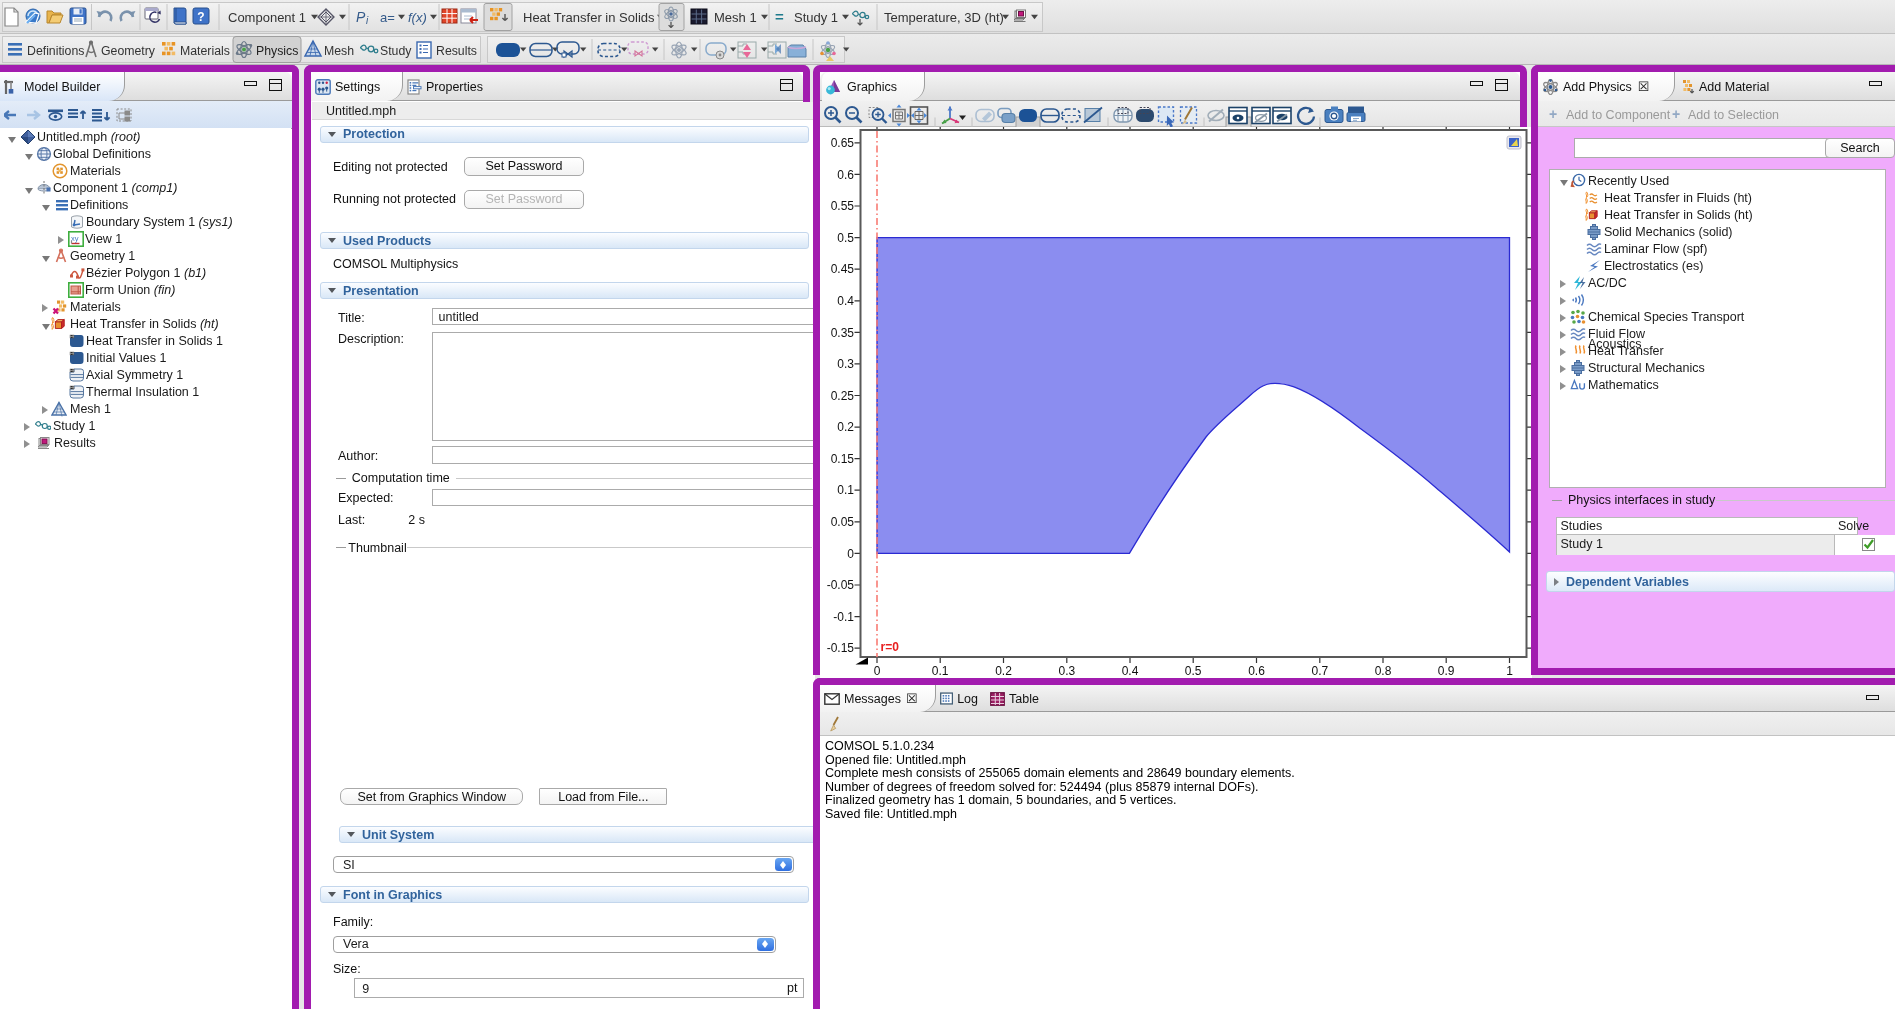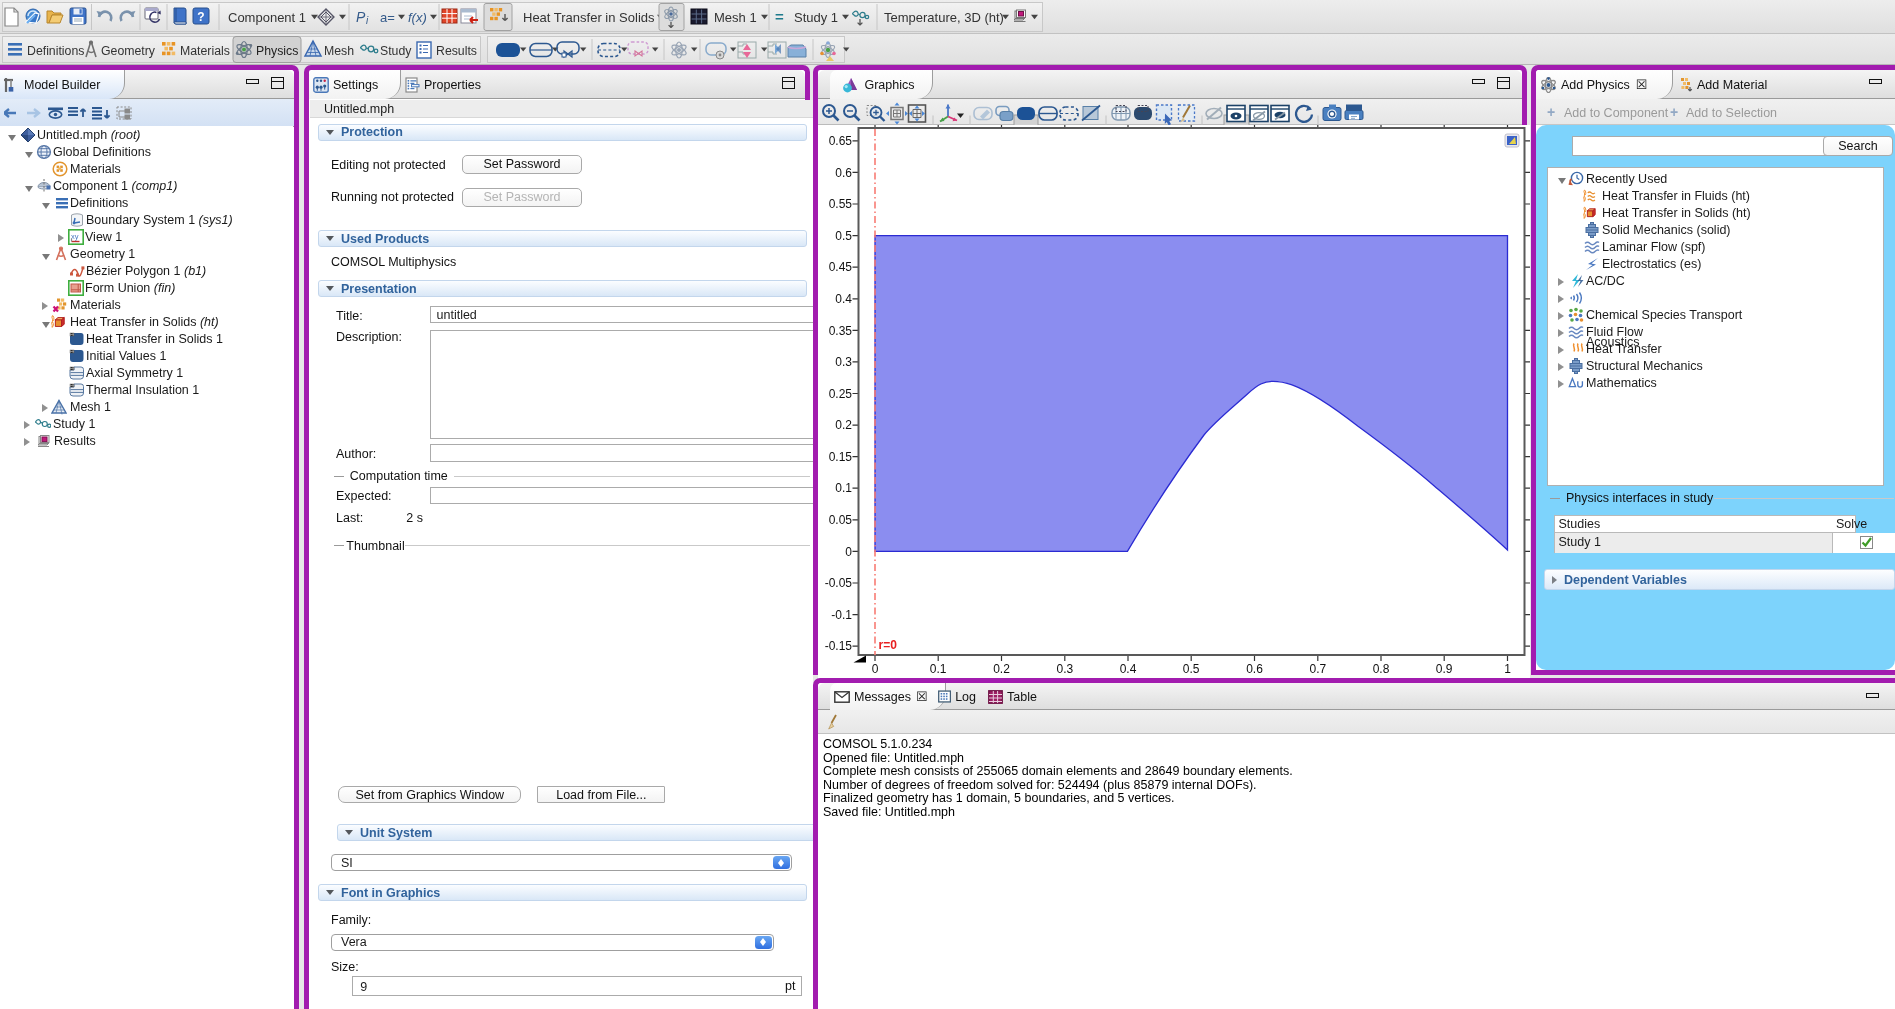--- a/index.html
+++ b/index.html
@@ -6,21 +6,21 @@
 html,body{width:1895px;height:1009px;overflow:hidden;}
 body{font-family:"Liberation Sans",sans-serif;font-size:12.5px;color:#1a1a1a;background:#e7e7e7;position:relative;}
 #app{position:absolute;left:0;top:0;width:1895px;height:1009px;}
 .abs{position:absolute;}
 
 #tb1{position:absolute;left:0;top:0;width:1895px;height:34px;background:linear-gradient(#ededed,#dfdfdf);border-bottom:1px solid #c2c2c2;}
 #tb1box{position:absolute;left:2px;top:2px;width:1041px;height:30px;border:1px solid #c8c8c8;background:linear-gradient(#f2f2f2,#e2e2e2);}
 #tb2{position:absolute;left:0;top:34px;width:1895px;height:31px;background:linear-gradient(#ebebeb,#e0e0e0);border-bottom:1px solid #b6b6b6;}
 .g2box{position:absolute;top:2px;height:27px;border:1px solid #c8c8c8;background:linear-gradient(#f0f0f0,#e4e4e4);}
 
-.panel{position:absolute;background:#fff;border:5px solid #a21caf;border-top-left-radius:7px;border-top-right-radius:7px;padding-left:32px;}
+.panel{position:absolute;background:#fff;border:7px solid #a21caf;border-top-left-radius:7px;border-top-right-radius:7px;padding-left:32px;}
 .phead{position:absolute;left:0;top:0;right:0;height:29px;background:linear-gradient(#f4f4f4,#dedede);border-bottom:1px solid #9a9a9a;border-top-left-radius:7px;border-top-right-radius:7px;}
 .tab{position:absolute;top:0;height:29px;display:flex;align-items:center;gap:4px;padding:0 8px 0 4px;font-size:12.5px;color:#111;}
 .tab.active{background:linear-gradient(#ffffff,#f2f2f2);border-right:1px solid #9d9d9d;border-top-left-radius:7px;border-bottom-right-radius:16px;}
 .minmax{position:absolute;top:7px;display:flex;gap:12px;align-items:flex-start;}
 .mm-min{width:13px;height:5px;border:1.6px solid #111;margin-top:2px;}
 .mm-max{width:13px;height:12px;border:1.6px solid #111;}
 .mm-max:before{content:"";display:block;height:3px;border-bottom:1.6px solid #111;}
 
 .secband{position:absolute;height:17px;background:linear-gradient(#fbfdff,#d9e7f7);border:1px solid #c3d6ec;border-radius:3px;display:flex;align-items:center;padding-left:7px;gap:7px;}
 .secband b{color:#31639c;font-size:12.5px;}
@@ -619,21 +619,21 @@
         </div>
       <span class="lbl" style="left:21px;top:841.6px;">Size:</span>
       <div class="inp" style="left:18.3px;top:858.3px;width:450px;height:19.4px;">
           <span style="position:absolute;left:7px;top:2.5px;">9</span>
         </div>
       <span class="lbl" style="left:475px;top:861px;">pt</span>
     </div>
   </div>
   <div id="graphics" class="panel" style="left:813px;top:65px;width:714px;height:610px;">
     <div class="phead">
-      <div class="tab active" style="left:12px;width:103px;justify-content:center;">
+      <div class="tab active" style="left:2px;width:103px;">
         <svg width="17" height="16" viewBox="0 0 17 16">
             <polygon points="8,1 14,13 2,13" fill="#9c56b8"></polygon>
             <polygon points="8,1 14,13 8,13" fill="#7a3a98"></polygon>
             <circle cx="4.5" cy="11" r="4.4" fill="#38b8d8"></circle>
             <circle cx="3.2" cy="9.6" r="1.6" fill="#a8e8f4"></circle>
           </svg>
         <span>Graphics</span>
       </div>
       <div class="minmax" style="right:12px;">
           <div class="mm-min"></div>
@@ -870,21 +870,21 @@
       <div class="minmax" style="right:13px;">
           <div class="mm-min"></div>
         </div>
     </div>
     <div class="abs" style="left:0;top:29px;right:0;height:26px;background:linear-gradient(#f0f0f0,#e8e8e8);border-bottom:1px solid #c6c6c6;">
       <span class="abs" style="left:11px;top:5px;color:#92a8c4;font-weight:bold;font-size:14px;">+</span>
       <span class="abs" style="left:28px;top:7px;color:#9a9a9a;">Add to Component</span>
       <span class="abs" style="left:134px;top:5px;color:#92a8c4;font-weight:bold;font-size:14px;">+</span>
       <span class="abs" style="left:150px;top:7px;color:#9a9a9a;">Add to Selection</span>
     </div>
-    <div class="abs" style="left:0;top:55px;right:0;bottom:0;background:#7dd3fc;border-radius:10px;">
+    <div class="abs" style="left:0;top:55px;right:0;bottom:0;background:#f0abfc;">
       <div class="inp" style="left:12px;top:10.5px;width:264px;height:20px;"></div>
       <div class="btn" style="left:287px;top:10.5px;width:70px;height:20px;border-radius:4px;">Search</div>
       <div class="abs" style="left:10.5px;top:42px;width:337px;height:319px;border:1px solid #b0b0b0;background:#fff;overflow:hidden;"></div>
       <span class="abs" style="left:22px;top:48.4px;"><span style="display:inline-block;width:0;height:0;border-left:4.6px solid transparent;border-right:4.6px solid transparent;border-top:6px solid #787878;"></span></span>
       <span class="abs" style="left:32px;top:45.5px;"><svg class="ticon" viewBox="0 0 16 16">
             <circle cx="9" cy="7" r="5.6" fill="#fff" stroke="#3a68a8" stroke-width="1.4"></circle>
             <path d="M9 3.8V7l2.3 1.5" stroke="#3a68a8" stroke-width="1.2" fill="none"></path>
             <path d="M3.5 8c-1.5 1-2 3-0.5 5l-2.2-0.4" fill="none" stroke="#c05838" stroke-width="1.8"></path>
             <path d="M0.5 13.5l3 0.8-0.6-3z" fill="#c05838"></path>
           </svg></span>
@@ -1017,21 +1017,21 @@
         </div>
       </div>
       <div class="secband" style="left:8px;right:0;top:444px;height:21px;background:linear-gradient(#fdfeff,#dce9f8);">
           <span class="tri-r"></span>
           <b>Dependent Variables</b>
         </div>
     </div>
   </div>
   <div id="messages" class="panel" style="left:813px;top:678px;width:1082px;height:331px;border-right:none;border-bottom:none;border-top-right-radius:0;">
     <div class="phead" style="height:27px;border-top-right-radius:0;">
-      <div class="tab active" style="left:12px;width:116px;height:27px;text-align:center;">
+      <div class="tab active" style="left:0;width:116px;height:27px;text-align:center;">
         <svg width="16" height="12" viewBox="0 0 16 12">
             <rect x="0.8" y="0.8" width="14.4" height="10.4" fill="#fff" stroke="#333" stroke-width="1.4"></rect>
             <path d="M1 1l7 5.4L15 1" fill="none" stroke="#333" stroke-width="1.2"></path>
           </svg>
         <span>Messages</span>
           <span style="font-size:13px;color:#222;margin-left:1px;">☒</span>
       </div>
       <div class="tab" style="left:116px;width:50px;height:27px;">
         <svg width="16" height="15" viewBox="0 0 15 14">
             <rect x="0.8" y="0.8" width="13.4" height="12.4" fill="#fff" stroke="#445f77" stroke-width="1.5"></rect>

